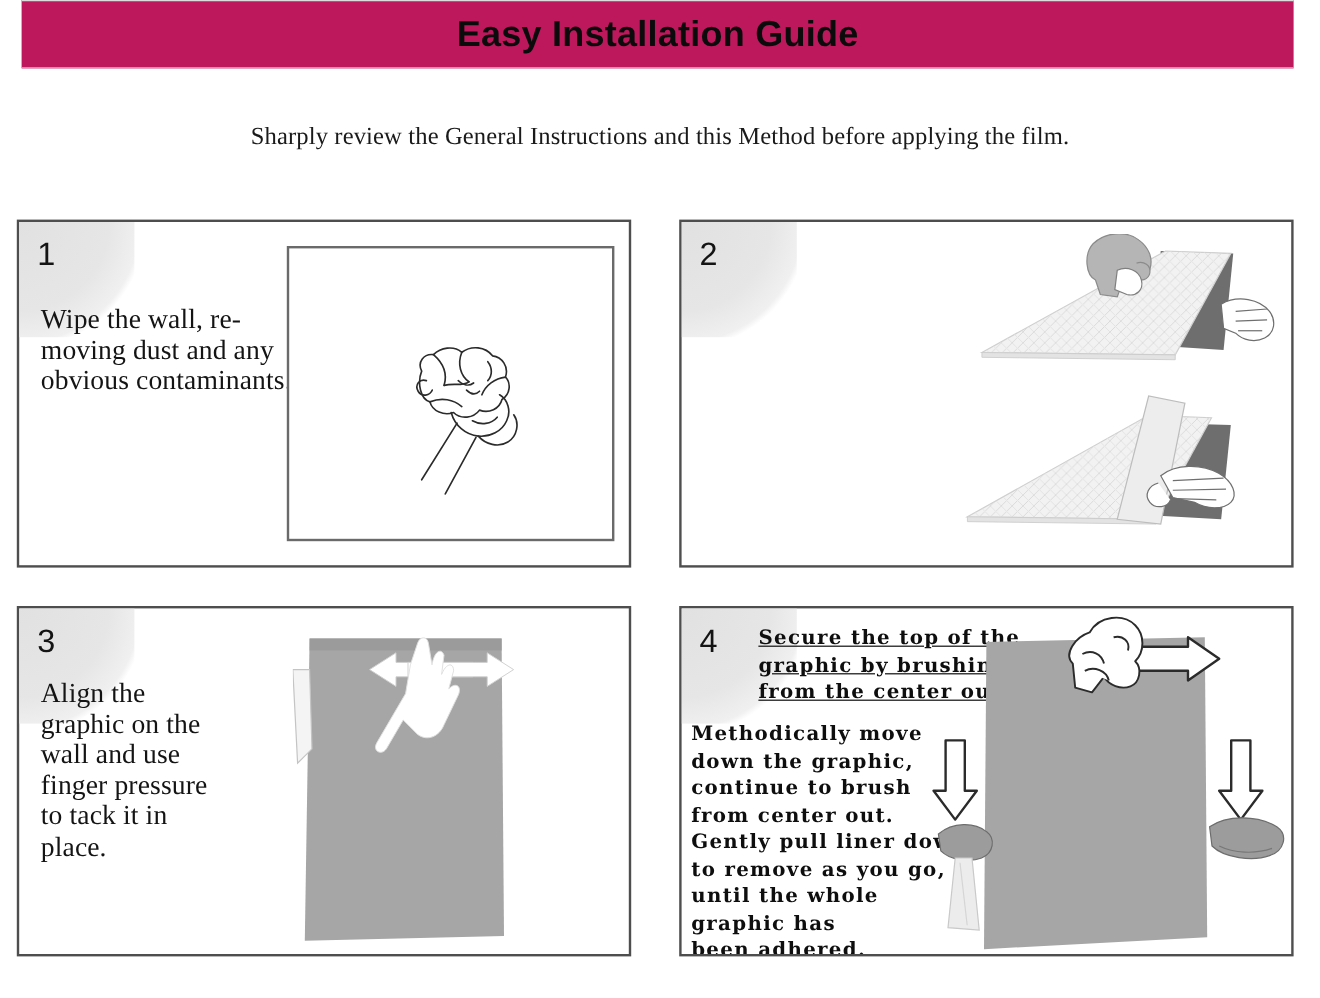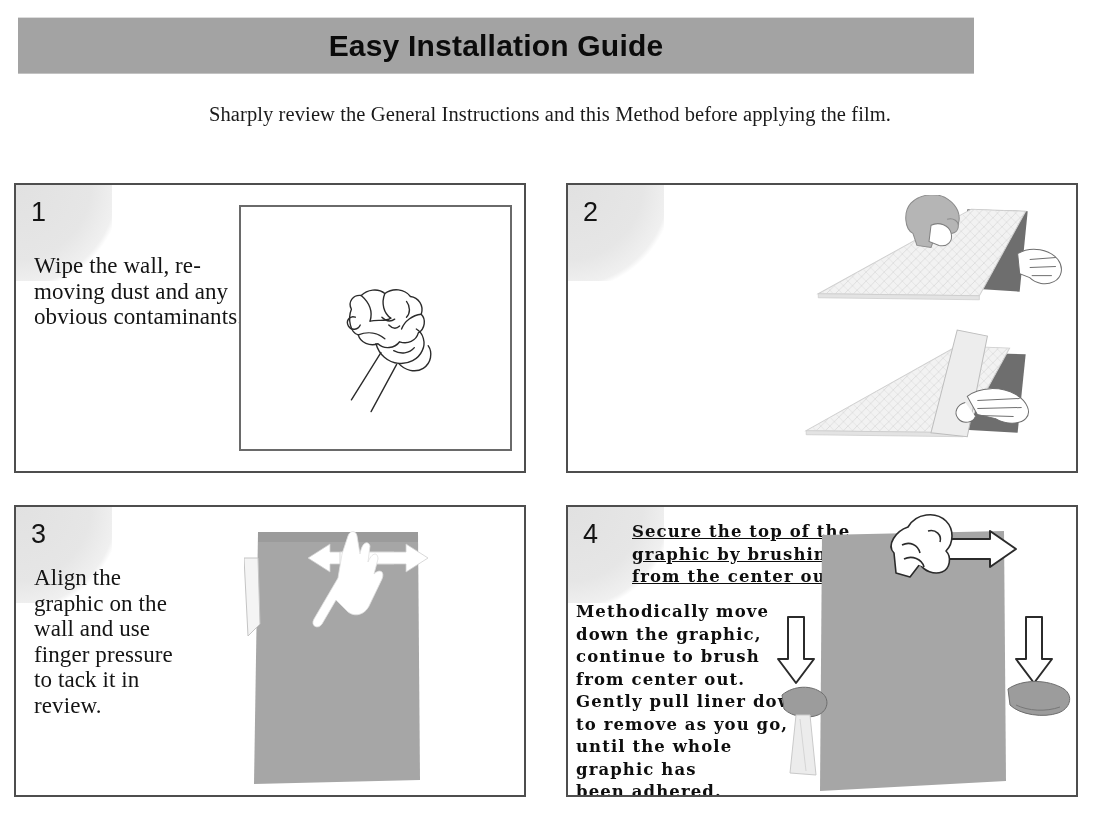--- a/index.html
+++ b/index.html
@@ -13,24 +13,24 @@
     position: relative;
     overflow: hidden;
     font-family: "Liberation Serif", "DejaVu Serif", serif;
     color: #111111;
   }
 
   
   #header-bar {
     position: absolute;
     left: 18px;
-    top: 17px;
-    width: 956px;
+    top: 0;
+    width: 1060px;
     height: 57px;
-    background: #a3a3a3;
+    background: #be185d;
     box-shadow: inset 0 1px 0 #dcdcdc, inset 0 -1px 0 #c2c2c2;
   }
   #header-title {
     position: absolute;
     left: 0;
     top: 0;
     width: 100%;
     height: 57px;
     line-height: 57px;
     text-align: center;
@@ -241,21 +241,21 @@
 </div>
 
 <div class="panel" id="panel-3">
   <div class="corner-wash"></div>
   <div class="step-num">3</div>
   <div class="body-text" id="text-3">Align the
 graphic on the
 wall and use
 finger pressure
 to tack it in
-review.</div>
+place.</div>
 
   <svg class="ill" viewBox="0 0 250 280" width="250" height="280" style="left:228px;top:5px;">
 
     <path d="M14 20 L174 20 L176 268 L10 272 Z" fill="#a6a6a6"></path>
 
     <path d="M14 20 L174 20 L174 30 L14 30 Z" fill="#9b9b9b"></path>
 
     <path d="M14 46 L0 46 L4 124 L16 112 Z" fill="#f4f4f4" stroke="#c4c4c4" stroke-width="1"></path>
 
     <g>

